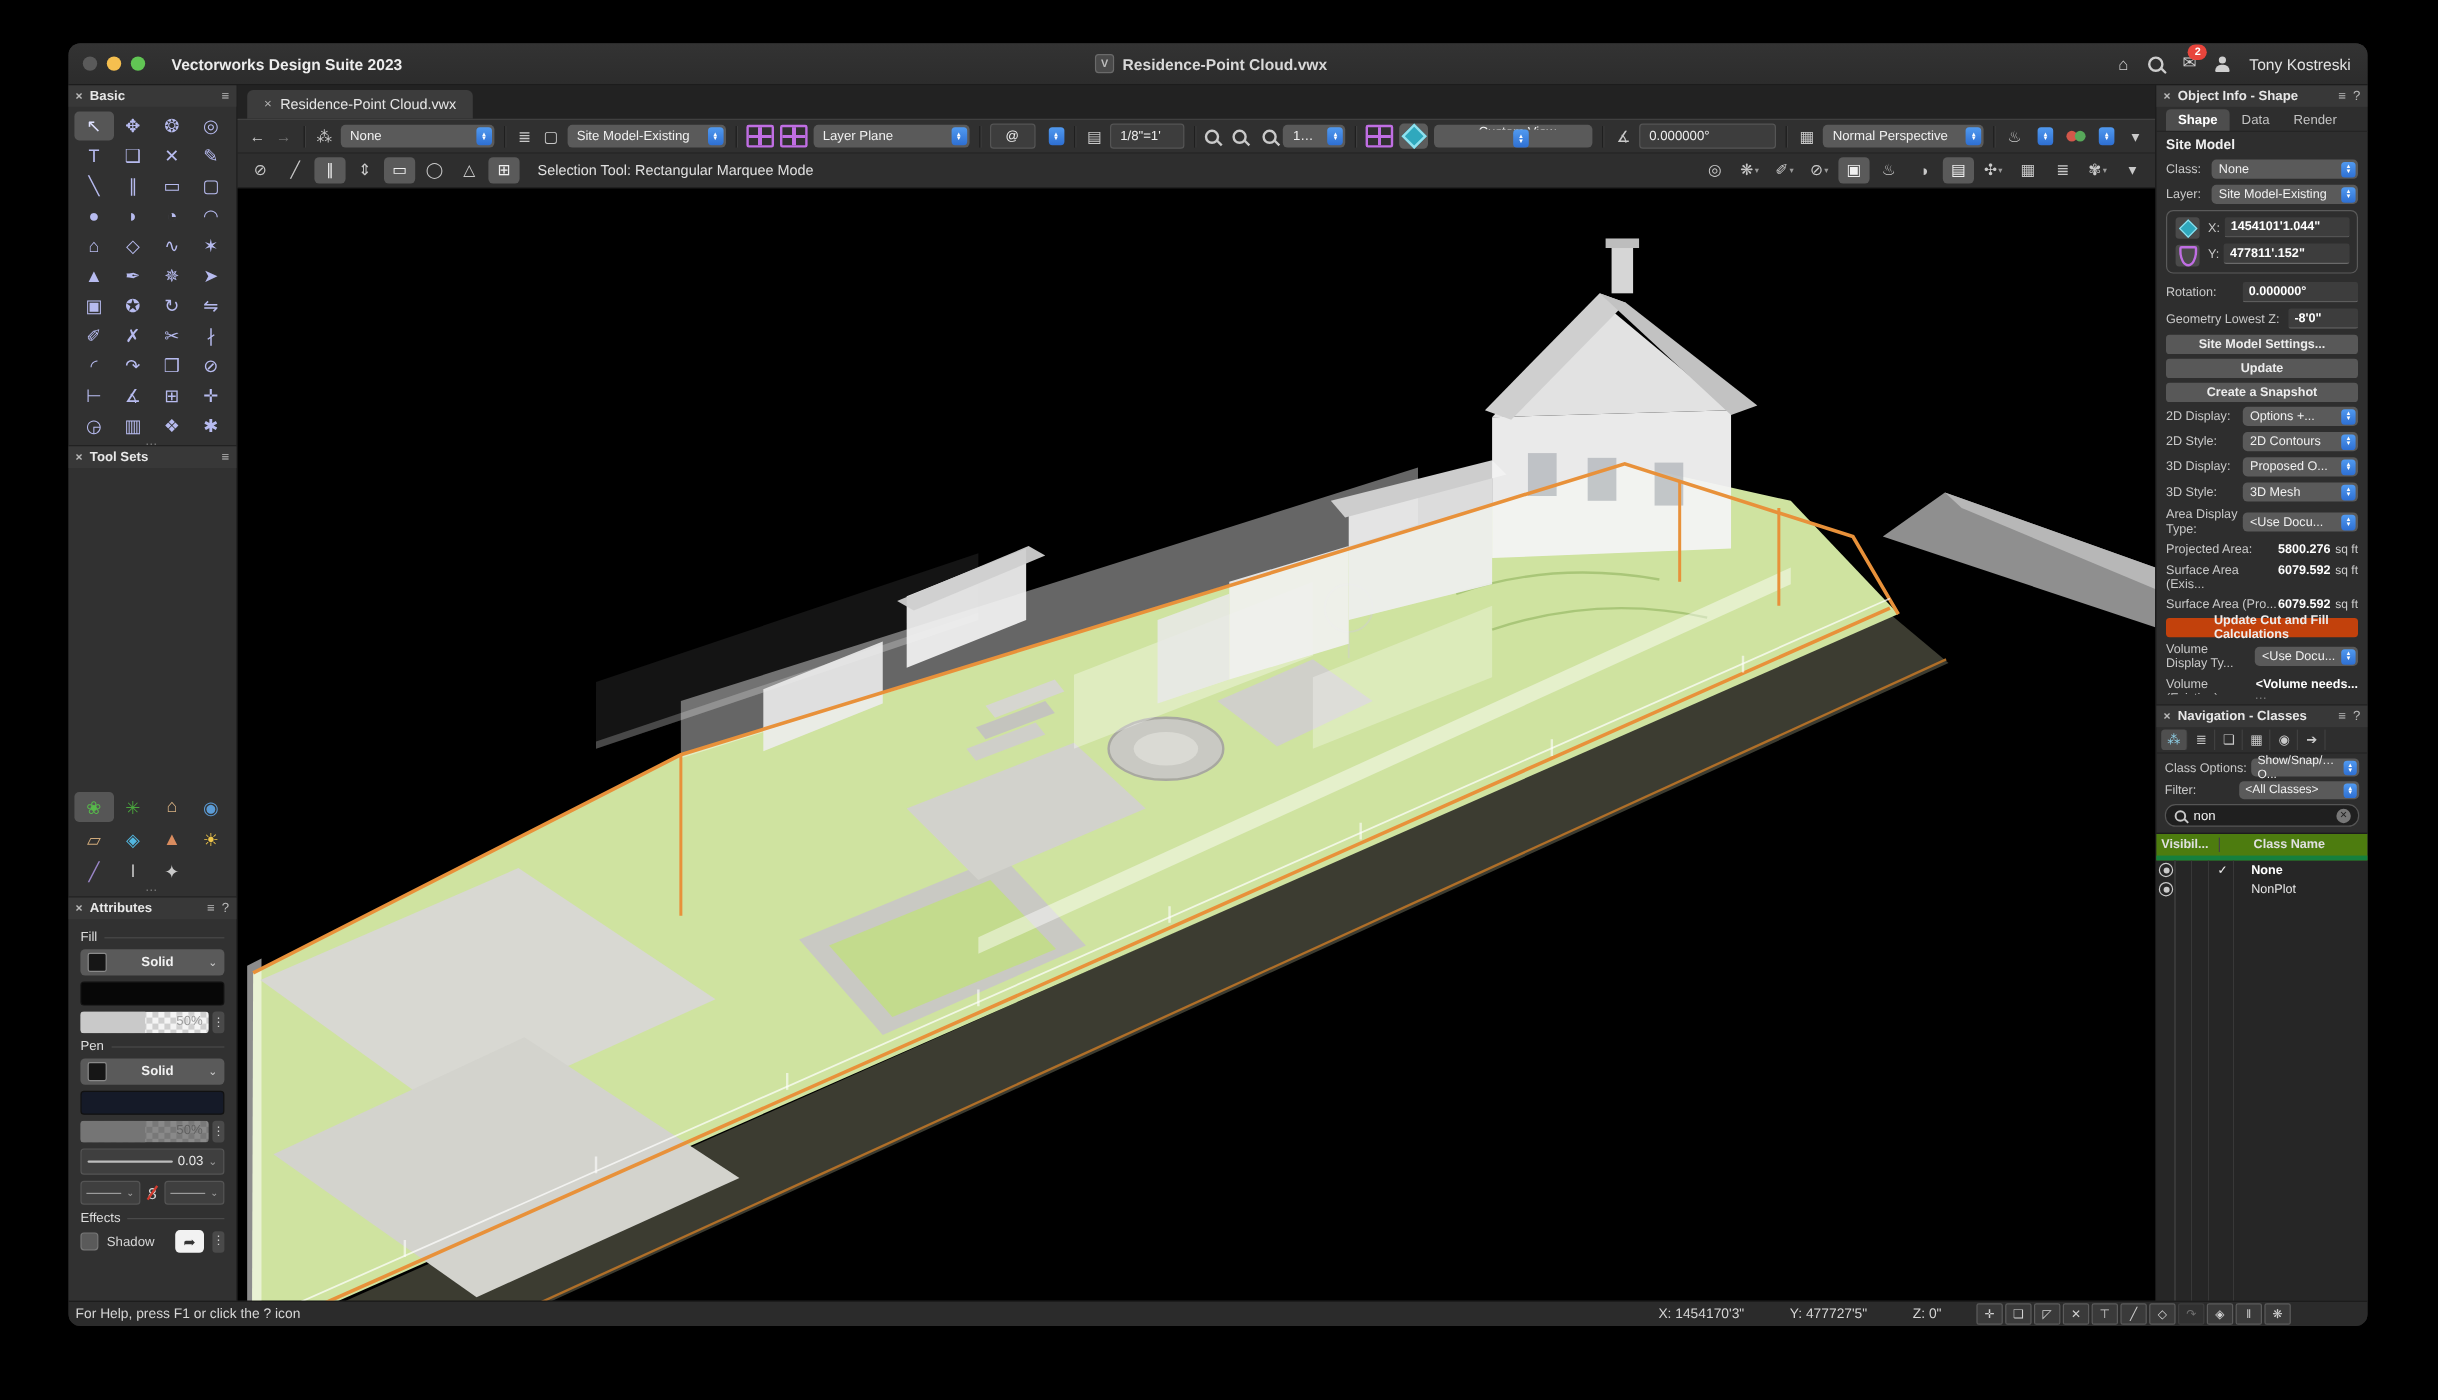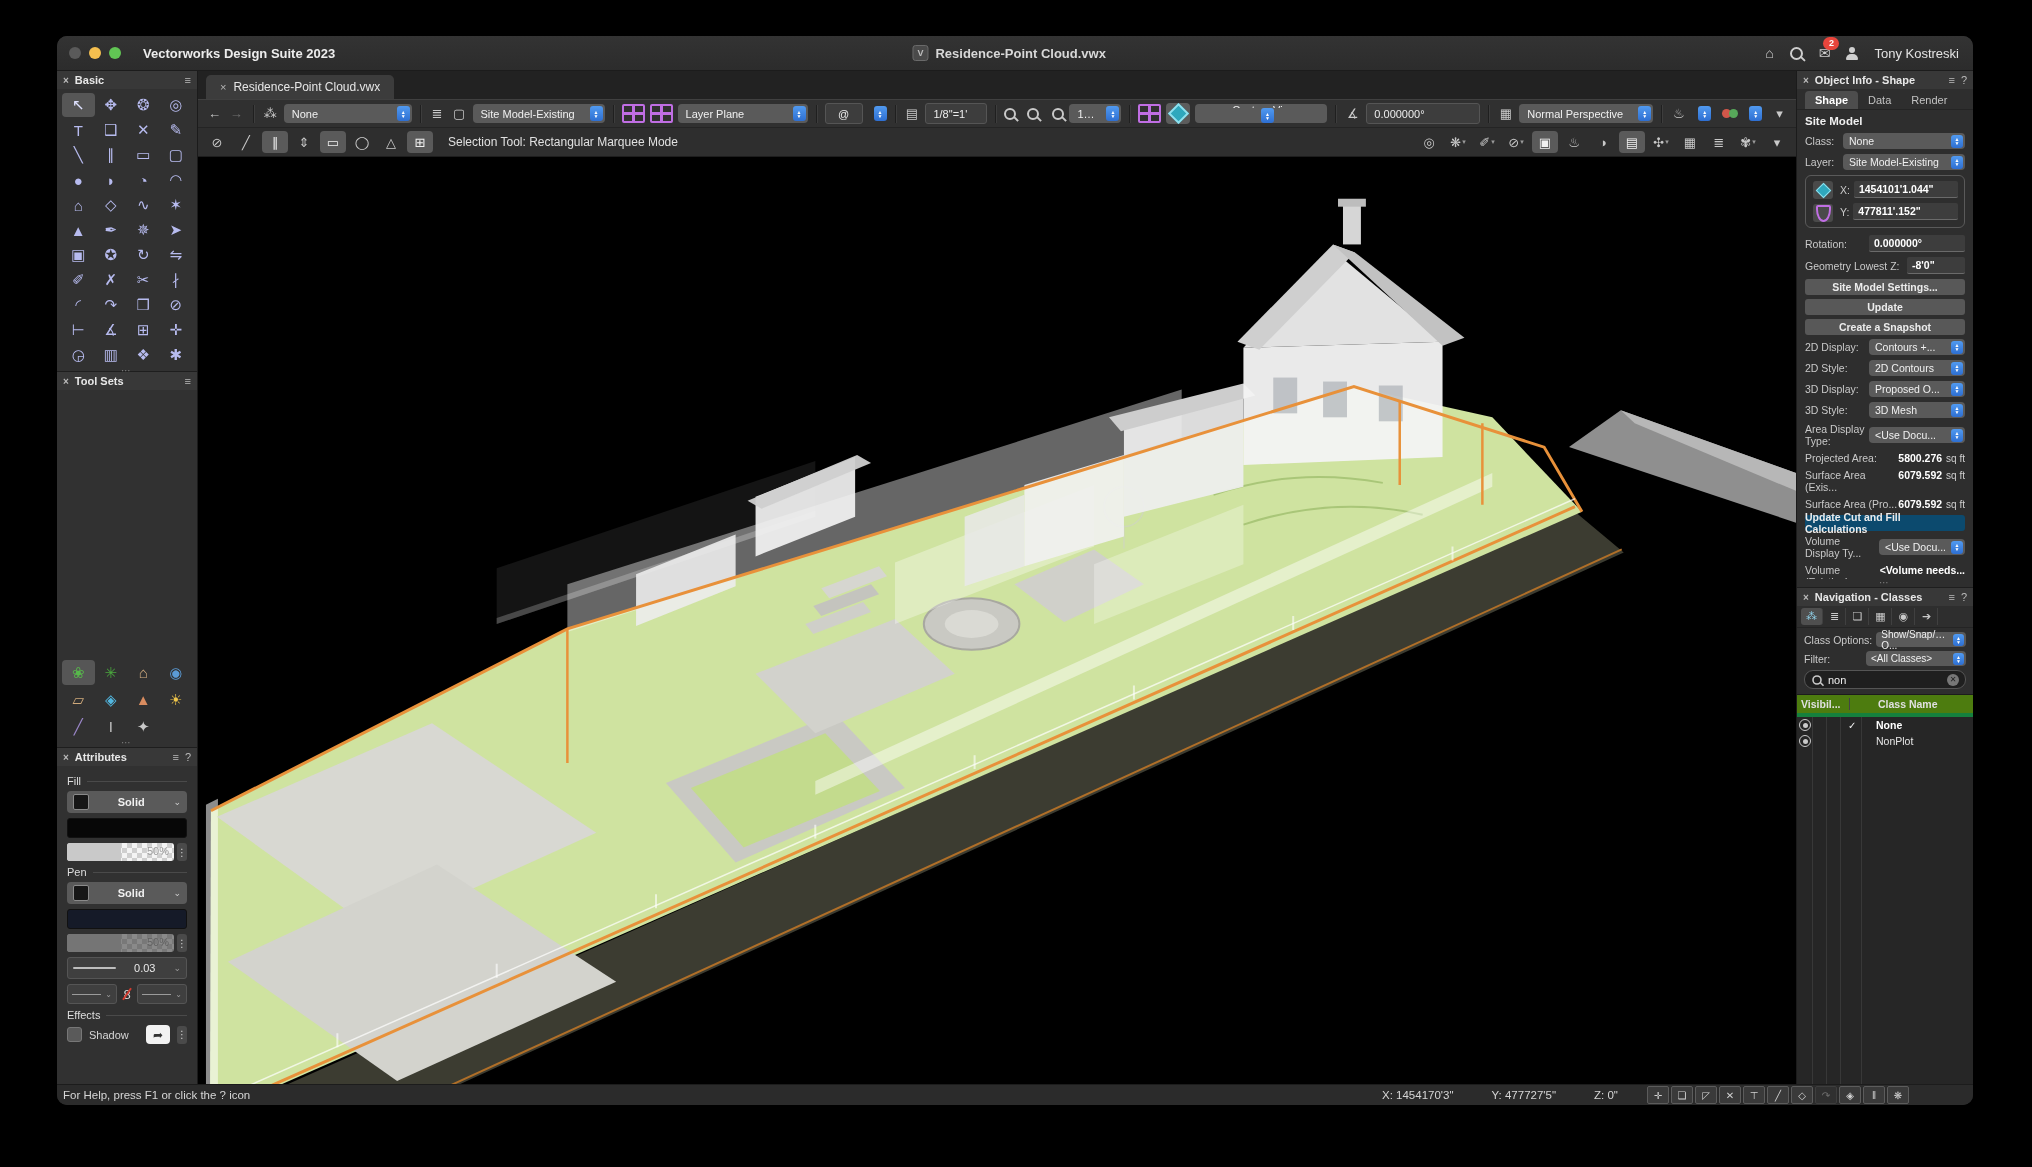--- a/index.html
+++ b/index.html
@@ -65,21 +65,21 @@
   .styledd .chev{color:#cfcfcf;font-size:9px;}
   .colorbar{height:18px;border-radius:3px;margin-bottom:5px;border:1px solid #111;}
   .fillbar{background:#070707;}
   .penbar{background:#151a28;}
   .oprow{display:flex;align-items:center;gap:3px;margin-bottom:5px;}
   .opbar{flex:1;height:18px;border-radius:3px;position:relative;overflow:hidden;background:repeating-conic-gradient(#f4f4f4 0% 25%,#cfcfcf 0% 50%);background-size:10px 10px;}
   .opbar .fillhalf{position:absolute;left:0;top:0;bottom:0;width:50%;background:#c9c9c9;}
   .opbar .pct{position:absolute;right:5px;top:2px;font-size:11px;color:#9b9b9b;text-shadow:0 0 2px #fff;}
   .opbar.dim{opacity:.45;}
   .kebab{width:10px;height:18px;background:#4a4a4a;border-radius:3px;color:#cfcfcf;font-size:10px;display:flex;align-items:center;justify-content:center;flex:none;}
-  .weightdd{height:20px;background:#3f3f3f;border:1px solid #555;border-radius:3px;display:flex;align-items:center;padding:0 5px;gap:18px;margin-bottom:5px;}
+  .weightdd{height:20px;background:#3f3f3f;border:1px solid #555;border-radius:3px;display:flex;align-items:center;padding:0 5px;gap:4px;margin-bottom:5px;}
   .wline{flex:1;height:2px;background:#bdbdbd;border-radius:1px;}
   .weightdd .val{color:#e8e8e8;}
   .markrow{display:flex;align-items:center;gap:4px;margin-bottom:5px;}
   .markdd{flex:1;height:18px;background:#3f3f3f;border:1px solid #555;border-radius:3px;display:flex;align-items:center;padding:0 4px;gap:4px;}
   .mline{flex:1;height:1px;background:#9b9b9b;}
   .markdd .chev{color:#9b9b9b;font-size:8px;}
   .nomark{position:relative;color:#dcdcdc;font-size:13px;width:12px;text-align:center;}
   .nomark::after{content:"";position:absolute;left:-1px;top:6px;width:14px;height:2px;background:#d23b2f;transform:rotate(-55deg);}
   .shadowrow{display:flex;align-items:center;gap:7px;margin-top:3px;}
   .cb{width:13px;height:13px;background:#5a5a5a;border:1px solid #777;border-radius:3px;}
@@ -648,21 +648,21 @@
             <span class="oifld" style="width:48px;">-8'0"</span>
           </div>
           <div class="oibtn">Site Model Settings...</div>
           <div class="oibtn">Update</div>
           <div class="oibtn">Create a Snapshot</div>
           <div>
 
           <div class="oirow">
                 <span class="oilab" style="flex:1;">2D Display:</span>
                 <div class="dd" style="flex:none;width:88px;">
-                  <span class="t">Contours +...</span>
+                  <span class="t">Options +...</span>
                   <span class="ddbtn"></span>
                 </div>
               </div>
               <div class="oirow">
                 <span class="oilab" style="flex:1;">2D Style:</span>
                 <div class="dd" style="flex:none;width:88px;">
                   <span class="t">2D Contours</span>
                   <span class="ddbtn"></span>
                 </div>
               </div>
@@ -699,21 +699,21 @@
                 <span class="oilab">Surface Area (Exis...</span>
                 <span class="areaval">6079.592</span>
                 <span class="areaunit">sq ft</span>
               </div>
               <div class="arearow">
                 <span class="oilab">Surface Area (Pro...</span>
                 <span class="areaval">6079.592</span>
                 <span class="areaunit">sq ft</span>
               </div>
             </div>
-          <div class="oibtn" style="background:#0c4a6e;">Update Cut and Fill Calculations</div>
+          <div class="oibtn" style="background:#c2410c;padding-left:40px;">Update Cut and Fill Calculations</div>
           <div class="oirow">
             <span class="oilab" style="flex:1;">Volume Display Ty...</span>
             <div class="dd" style="flex:none;width:78px;">
                 <span class="t">&lt;Use Docu...</span>
                 <span class="ddbtn"></span>
               </div>
           </div>
           <div class="arearow">
             <span class="oilab">Volume (Existing):</span>
             <span class="volval">&lt;Volume needs...</span>

